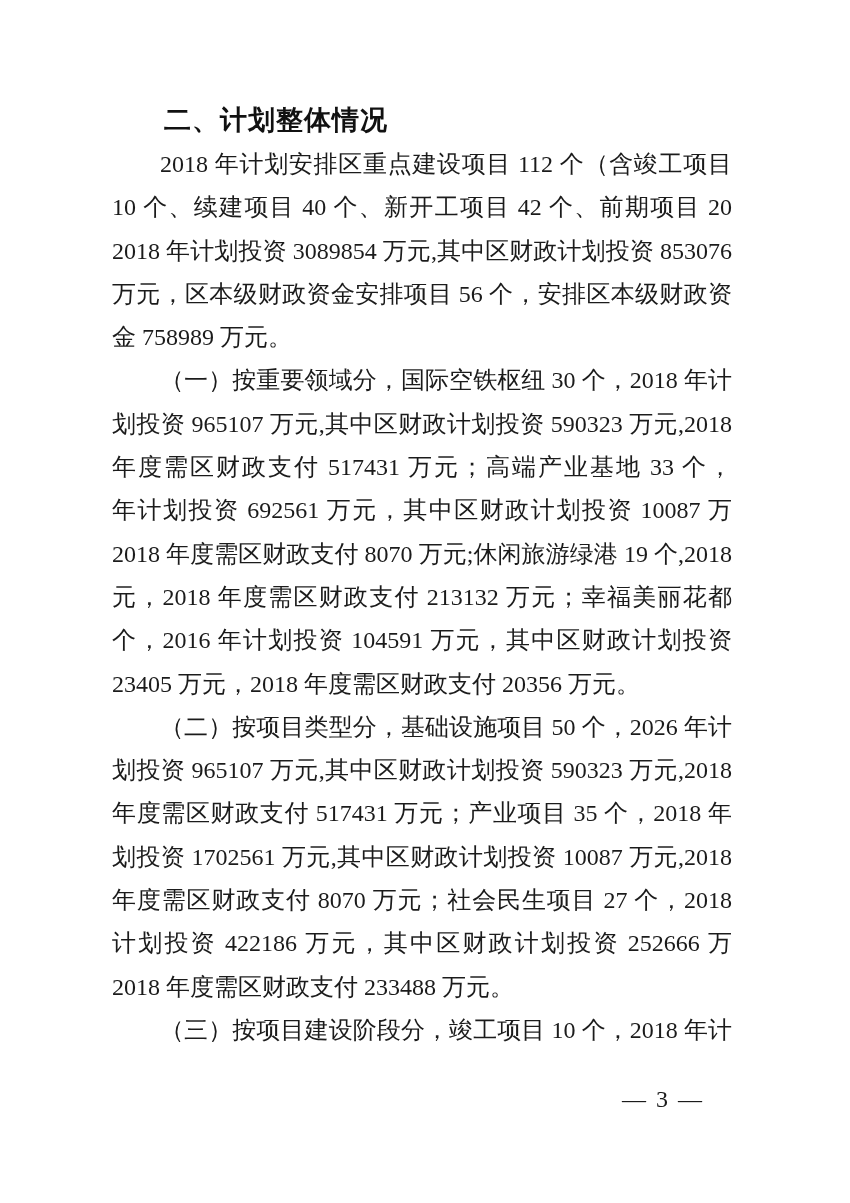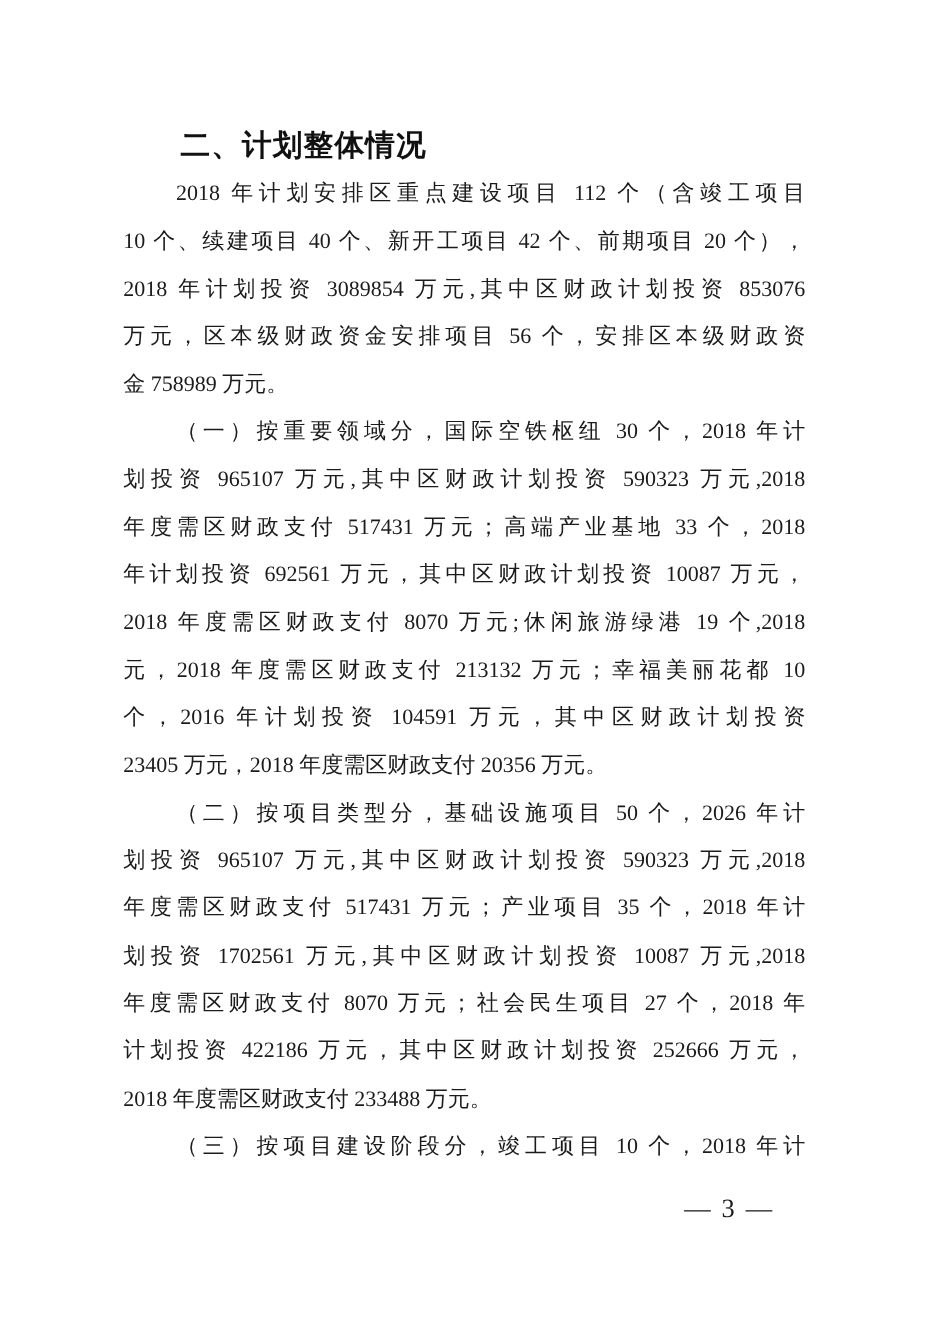--- a/index.html
+++ b/index.html
@@ -12,36 +12,36 @@
     width: 850px;
     height: 1203px;
     background: #ffffff;
     color: #1b1b1b;
     font-family: "Liberation Serif", "DejaVu Serif", serif;
     overflow: hidden;
   }
   .content {
     position: absolute;
     left: 112px;
-    top: 110px;
+    top: 98px;
     width: 620px;
   }
   .doc-heading {
     font-family: "Liberation Sans", "DejaVu Sans", sans-serif;
     font-weight: bold;
     font-size: 27px;
     line-height: 45px;
     height: 45px;
     text-indent: 52px;
     letter-spacing: 1px;
     color: #111111;
     white-space: nowrap;
   }
   .line {
-    font-size: 20px;
+    font-size: 24px;
     line-height: 43.3px;
     height: 43.3px;
     text-align: left;
     overflow: hidden;
   }
   .line.fill {
     text-align: justify;
     text-align-last: justify;
     text-justify: inter-character;
   }

